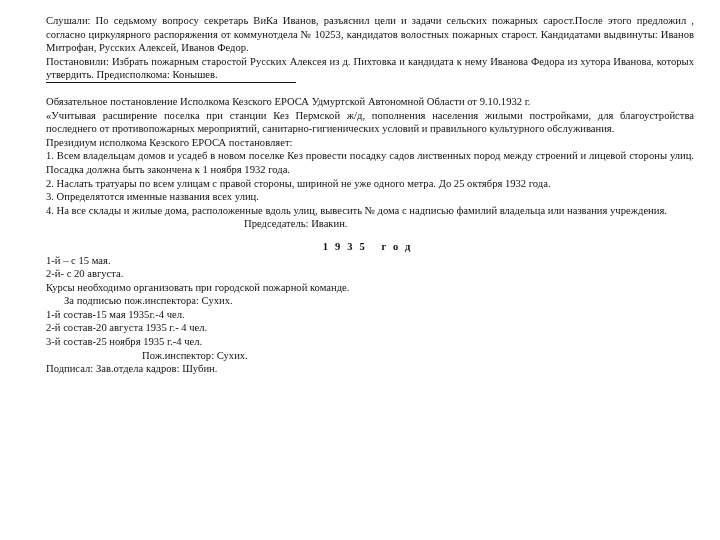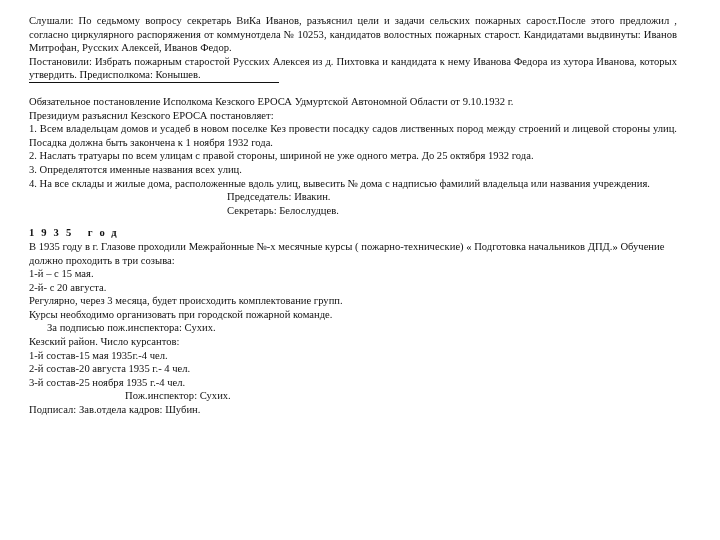--- a/index.html
+++ b/index.html
@@ -1,49 +1,46 @@
 <!DOCTYPE html>
 <html><head>
 <meta charset="utf-8">
 <style>
   html, body { margin:0; padding:0; background:#ffffff; }
   body { width:720px; height:540px; overflow:hidden; position:relative;
          font-family:"Liberation Serif", "DejaVu Serif", serif; color:#111; }
-  .page { position:absolute; left:29px; top:14px; width:648px; font-size:10.6px; line-height:13.6px; }
+  .page { position:absolute; left:46px; top:14px; width:648px; font-size:10.6px; line-height:13.6px; }
   .p { margin:0; }
   .j { text-align:justify; text-align-last:left; }
   .rule { width:250px; border-top:1.3px solid #111; margin:0 0 12px 0; height:0; }
   .sig { padding-left:198px; }
-  .center-title { font-weight:bold; letter-spacing:7px; margin-top:9px; }
+  .center-title { text-align:center; font-weight:bold; letter-spacing:7px; margin-top:9px; }
   .indent1 { padding-left:18px; }
   .indent2 { padding-left:96px; }
 </style>
 </head>
 <body>
 
 <div class="page">
   <p class="p j">Слушали: По седьмому вопросу секретарь ВиКа Иванов, разъяснил цели и задачи сельских пожарных сарост.После этого предложил , согласно циркулярного распоряжения от коммунотдела № 10253, кандидатов волостных пожарных старост. Кандидатами выдвинуты: Иванов Митрофан, Русских Алексей, Иванов Федор.</p>
   <p class="p j">Постановили: Избрать пожарным старостой Русских Алексея из д. Пихтовка и кандидата к нему Иванова Федора из хутора Иванова, которых утвердить. Предисполкома: Конышев.</p>
   <div class="rule"></div>
 
   <p class="p">Обязательное постановление Исполкома Кезского ЕРОСА Удмуртской Автономной Области от 9.10.1932 г.</p>
-  <p class="p">Президиум разъяснил Кезского ЕРОСА постановляет:</p>
+  <p class="p j">«Учитывая расширение поселка при станции Кез Пермской ж/д, пополнения населения жилыми постройками, для благоустройства последнего от противопожарных мероприятий, санитарно-гигиенических условий и правильного культурного обслуживания.</p>
+  <p class="p">Президиум исполкома Кезского ЕРОСА постановляет:</p>
   <p class="p j">1. Всем владельцам домов и усадеб в новом поселке Кез провести посадку садов лиственных пород между строений и лицевой стороны улиц. Посадка должна быть закончена к 1 ноября 1932 года.</p>
   <p class="p">2. Наслать тратуары по всем улицам с правой стороны, шириной не уже одного метра. До 25 октября 1932 года.</p>
   <p class="p">3. Определятотся именные названия всех улиц.</p>
   <p class="p j">4. На все склады и жилые дома, расположенные вдоль улиц, вывесить № дома с надписью фамилий владельца или названия учреждения.</p>
   <p class="p sig">Председатель: Ивакин.</p>
-  <p class="p sig">Секретарь: Белослудцев.</p>
 
   <p class="p center-title">1935 год</p>
-  <p class="p">В 1935 году в г. Глазове проходили Межрайонные №-х месячные курсы ( пожарно-технические) « Подготовка начальников ДПД.» Обучение должно проходить в три созыва:</p>
   <p class="p">1-й – с 15 мая.</p>
   <p class="p">2-й- с 20 августа.</p>
-  <p class="p">Регулярно, через 3 месяца, будет происходить комплектование групп.</p>
   <p class="p">Курсы необходимо организовать при городской пожарной команде.</p>
   <p class="p indent1">За подписью пож.инспектора: Сухих.</p>
-  <p class="p">Кезский район. Число курсантов:</p>
   <p class="p">1-й состав-15 мая 1935г.-4 чел.</p>
   <p class="p">2-й состав-20 августа 1935 г.- 4 чел.</p>
   <p class="p">3-й состав-25 ноября 1935 г.-4 чел.</p>
   <p class="p indent2">Пож.инспектор: Сухих.</p>
   <p class="p">Подписал: Зав.отдела кадров: Шубин.</p>
 </div>
 
 </body></html>

